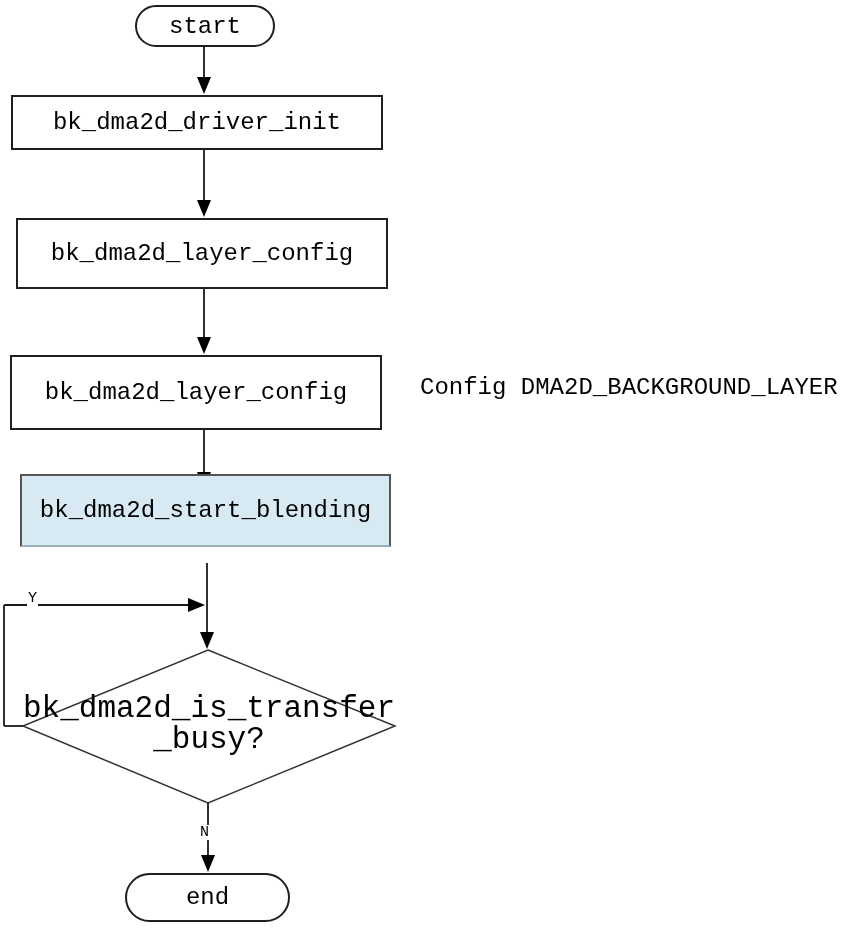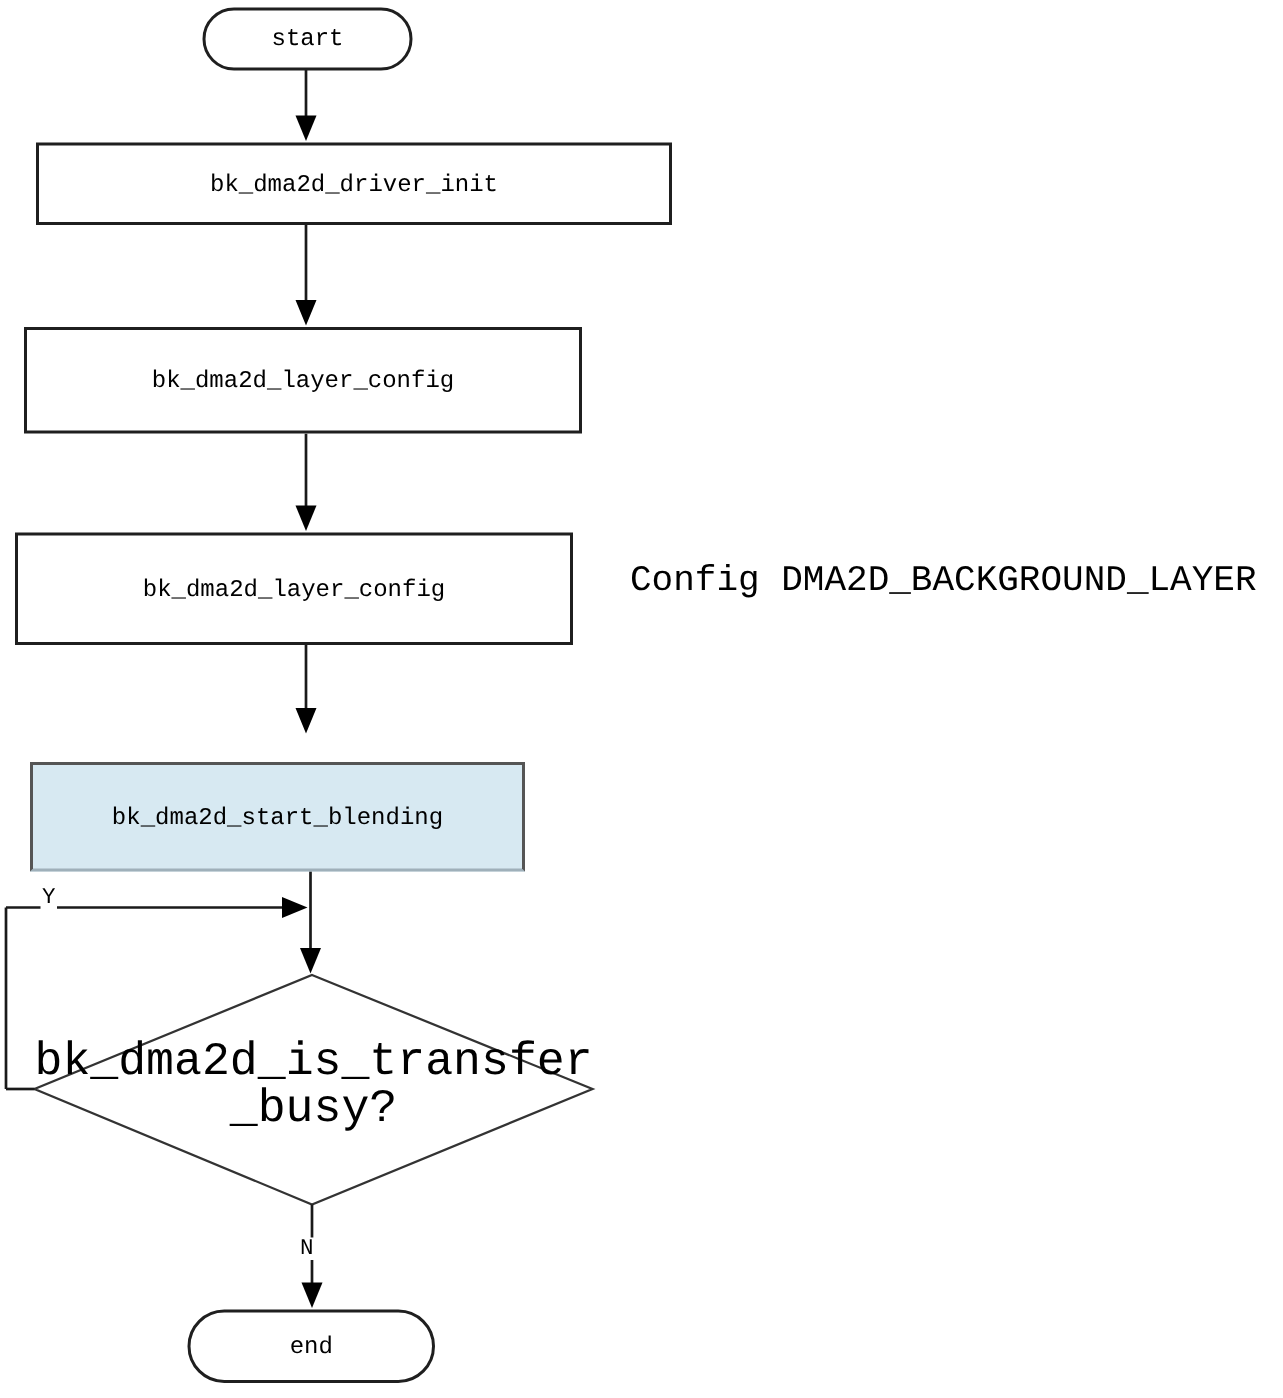--- a/index.html
+++ b/index.html
@@ -24,40 +24,40 @@
     height: 932px;
   }
   .node {
     position: absolute;
     box-sizing: border-box;
     display: flex;
     align-items: center;
     justify-content: center;
     background: #ffffff;
     border: 2px solid #1f1f1f;
-    font-size: 16px;
+    font-size: 24px;
     white-space: nowrap;
   }
   .terminator {
     border-radius: 24px;
   }
   .node-start {
     left: 135px; top: 5px; width: 140px; height: 42px; border-radius: 21px;
   }
   .node-driver-init {
-    left: 24px; top: 95px; width: 424px; height: 55px;
+    left: 11px; top: 95px; width: 372px; height: 55px;
   }
   .node-layer-config-fg {
     left: 16px; top: 218px; width: 372px; height: 71px;
   }
   .node-layer-config-bg {
     left: 10px; top: 355px; width: 372px; height: 75px;
   }
   .node-start-blending {
-    left: 20px; top: 508px; width: 330px; height: 73px;
+    left: 20px; top: 474px; width: 371px; height: 73px;
     background: #d7e9f2;
     border: 2px solid #555555;
     border-bottom-color: #9fb0ba;
   }
   .node-end {
     left: 125px; top: 873px; width: 165px; height: 49px; border-radius: 28px;
   }
   .decision-text {
     position: absolute;
     left: 23px; top: 693px; width: 372px;

